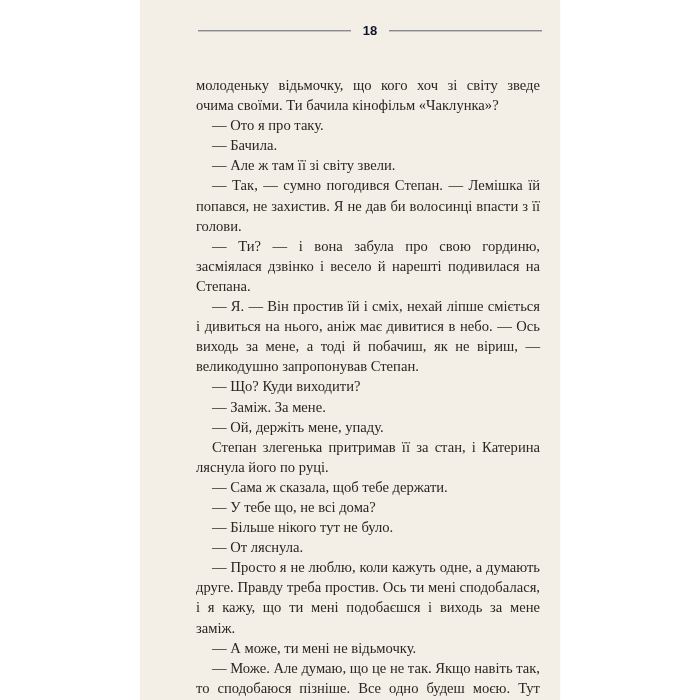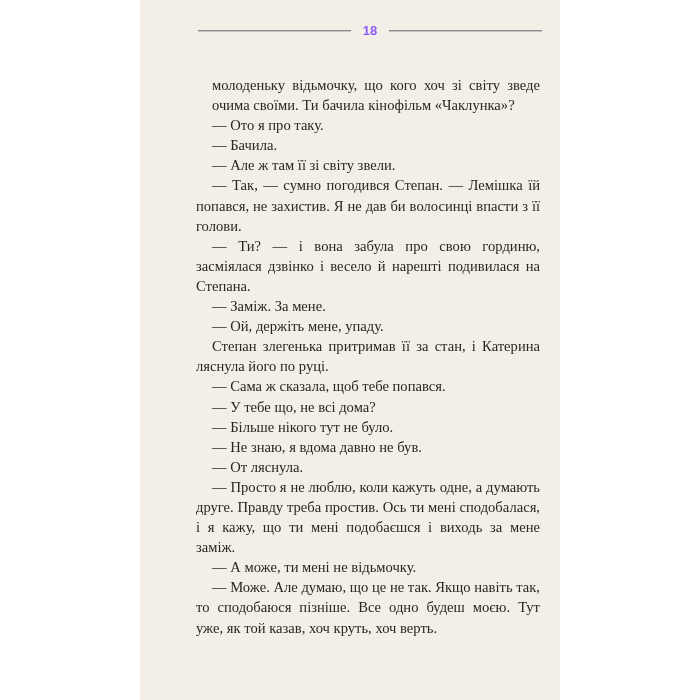--- a/index.html
+++ b/index.html
@@ -31,67 +31,67 @@
     .rule {
       flex: 1;
       height: 0;
       border-top: 1.5px solid #8a8a8a;
       border-bottom: 1px solid #c4c4c4;
     }
     .page-number {
       font-family: "Liberation Sans", sans-serif;
       font-weight: bold;
       font-size: 13px;
-      color: #8b5cf6;
+      color: #0f172a;
       padding: 0 12px;
       line-height: 18px;
     }
     .text-block {
       position: absolute;
       left: 196px;
       top: 75px;
       width: 344px;
       font-family: "Liberation Serif", serif;
       font-size: 14.6px;
       line-height: 20.1px;
       color: #2a2623;
       text-align: justify;
     }
     .text-block p {
       margin: 0;
       text-indent: 16px;
     }
     .text-block p.noindent {
       text-indent: 0;
-      margin-left: 16px;
     }
   </style>
 </head>
 <body>
 
 <div class="page"></div>
 
 <div class="header">
   <div class="rule"></div>
   <span class="page-number">18</span>
   <div class="rule"></div>
 </div>
 
 <div class="text-block">
   <p class="noindent">молоденьку відьмочку, що кого хоч зі світу зведе очима своїми. Ти бачила кінофільм «Чаклунка»?</p>
   <p>— Ото я про таку.</p>
   <p>— Бачила.</p>
   <p>— Але ж там її зі світу звели.</p>
   <p>— Так, — сумно погодився Степан. — Лемішка їй попався, не захистив. Я не дав би волосинці впасти з її голови.</p>
   <p>— Ти? — і вона забула про свою гординю, засміялася дзвінко і весело й нарешті подивилася на Степана.</p>
+  <p>— Я. — Він простив їй і сміх, нехай ліпше сміється і дивиться на нього, аніж має дивитися в небо. — Ось виходь за мене, а тоді й побачиш, як не віриш, — великодушно запропонував Степан.</p>
+  <p>— Що? Куди виходити?</p>
   <p>— Заміж. За мене.</p>
   <p>— Ой, держіть мене, упаду.</p>
   <p>Степан злегенька притримав її за стан, і Катерина ляснула його по руці.</p>
-  <p>— Сама ж сказала, щоб тебе попався.</p>
+  <p>— Сама ж сказала, щоб тебе держати.</p>
   <p>— У тебе що, не всі дома?</p>
   <p>— Більше нікого тут не було.</p>
-  <p>— Не знаю, я вдома давно не був.</p>
   <p>— От ляснула.</p>
   <p>— Просто я не люблю, коли кажуть одне, а думають друге. Правду треба простив. Ось ти мені сподобалася, і я кажу, що ти мені подобаєшся і виходь за мене заміж.</p>
   <p>— А може, ти мені не відьмочку.</p>
   <p>— Може. Але думаю, що це не так. Якщо навіть так, то сподобаюся пізніше. Все одно будеш моєю. Тут уже, як той казав, хоч круть, хоч верть.</p>
 
 </div>
 
 </body></html>

